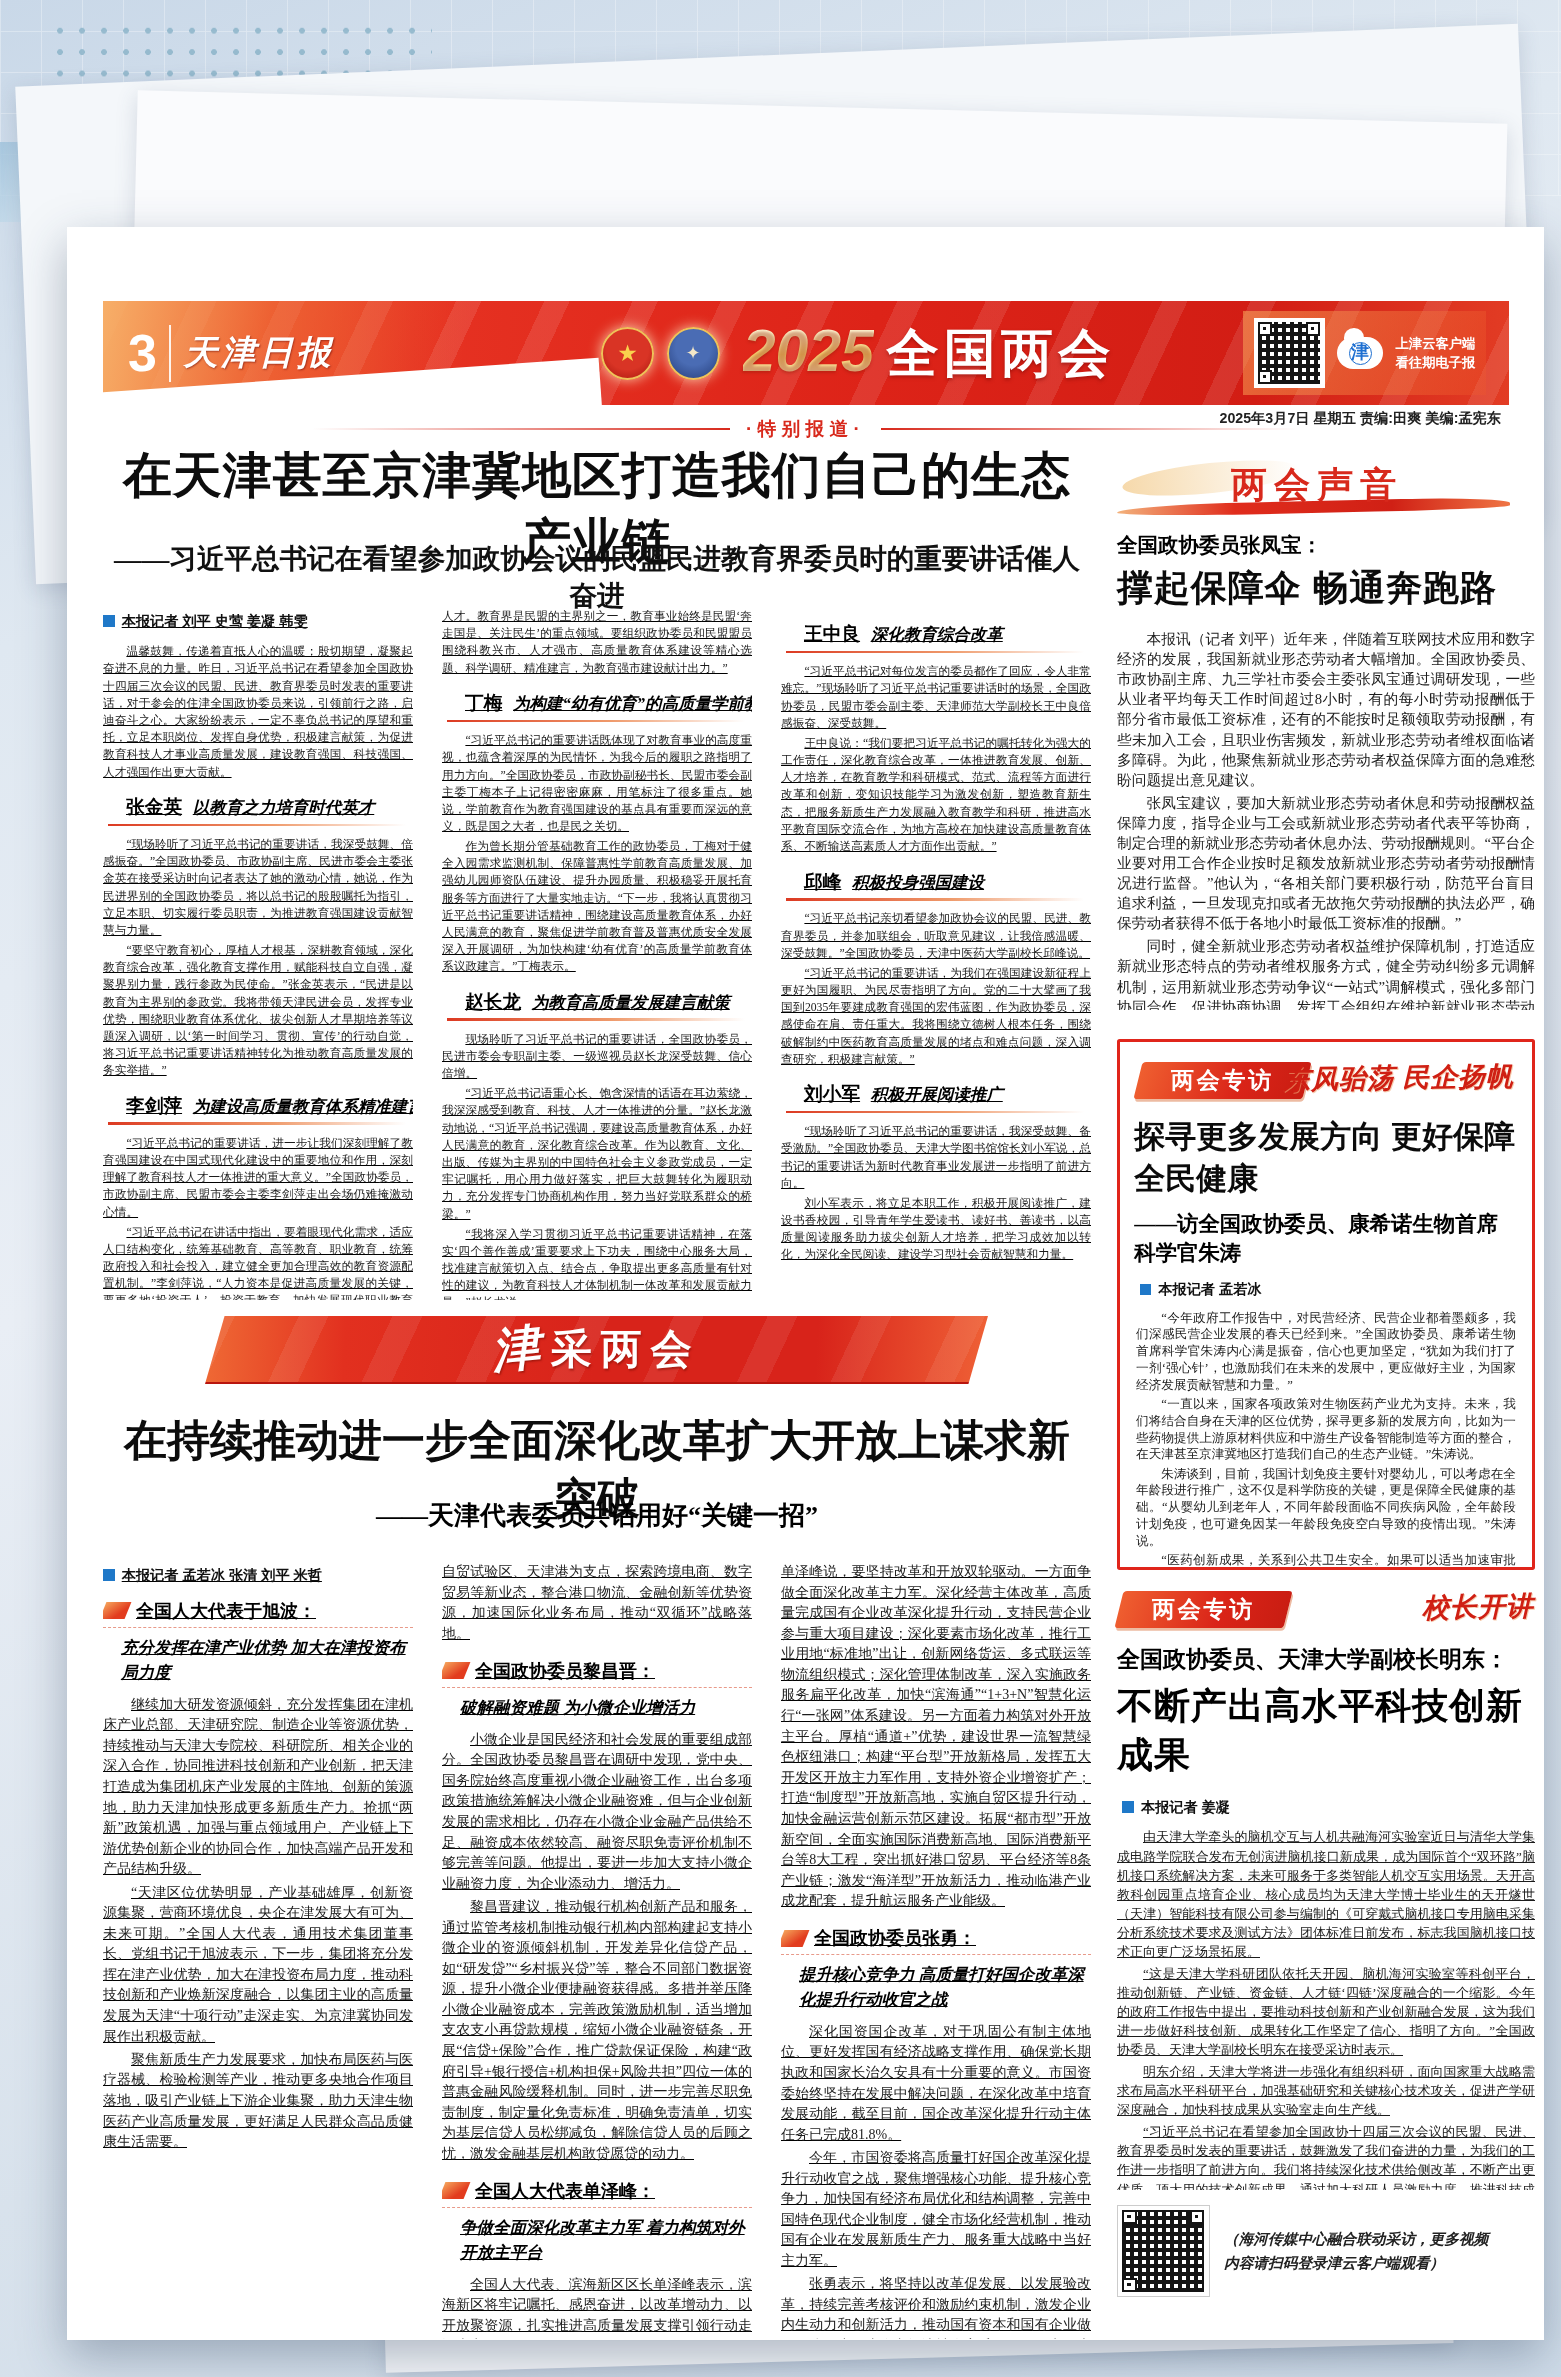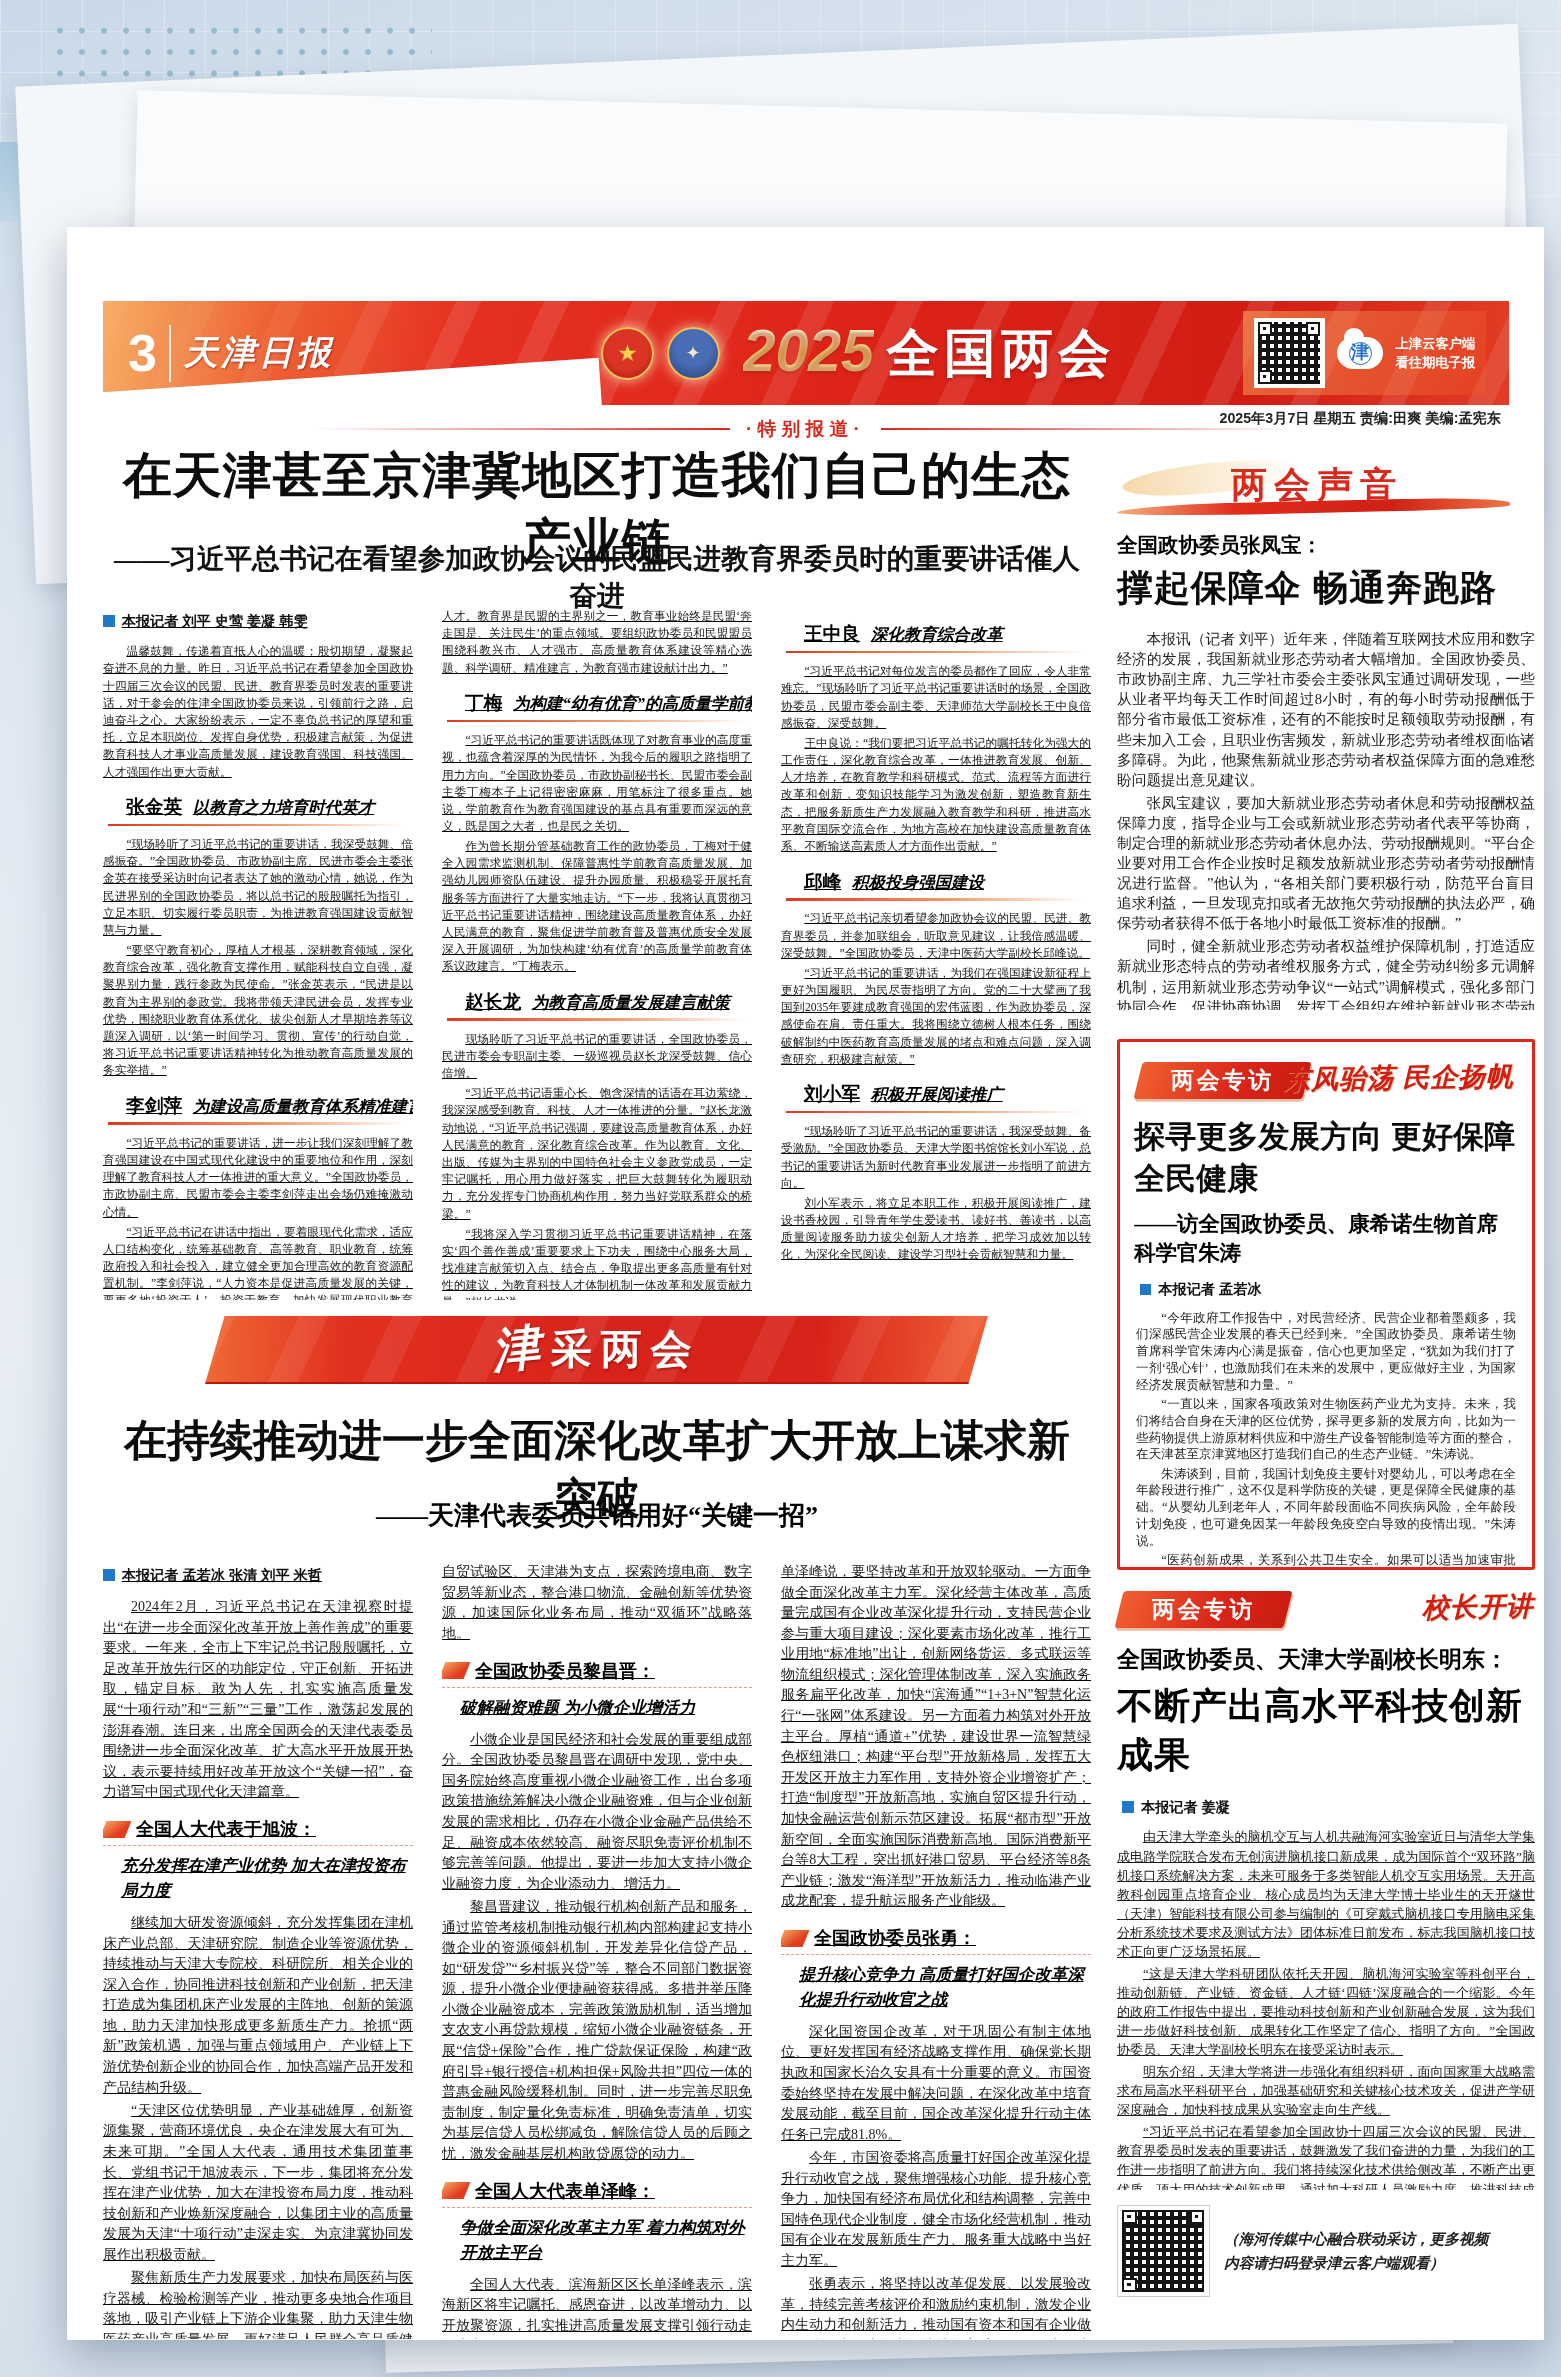--- a/index.html
+++ b/index.html
@@ -269,21 +269,20 @@
     <span class="jc-rest">采两会</span>
   </div>
   <div class="mid-headline">在持续推动进一步全面深化改革扩大开放上谋求新突破</div>
   <div class="mid-sub">——天津代表委员共话用好“关键一招”</div>
   <div class="cols mid-cols">
     <div class="col">
         <div class="byline">
           <span class="bsq"></span>
           <span>本报记者 孟若冰 张清 刘平 米哲</span>
         </div>
-        <p class="para">2024年2月，习近平总书记在天津视察时提出“在进一步全面深化改革开放上善作善成”的重要要求。一年来，全市上下牢记总书记殷殷嘱托，立足改革开放先行区的功能定位，守正创新、开拓进取，锚定目标、敢为人先，扎实实施高质量发展“十项行动”和“三新”“三量”工作，激荡起发展的澎湃春潮。连日来，出席全国两会的天津代表委员围绕进一步全面深化改革、扩大高水平开放展开热议，表示要持续用好改革开放这个“关键一招”，奋力谱写中国式现代化天津篇章。</p>
         <div class="flaghead">
           <div class="flag-row">
             <span class="flag-ic"></span>
             <span class="flag-kicker">全国人大代表于旭波：</span>
           </div>
           <div class="flag-title">充分发挥在津产业优势  加大在津投资布局力度</div>
         </div>
         <p class="para">继续加大研发资源倾斜，充分发挥集团在津机床产业总部、天津研究院、制造企业等资源优势，持续推动与天津大专院校、科研院所、相关企业的深入合作，协同推进科技创新和产业创新，把天津打造成为集团机床产业发展的主阵地、创新的策源地，助力天津加快形成更多新质生产力。抢抓“两新”政策机遇，加强与重点领域用户、产业链上下游优势创新企业的协同合作，加快高端产品开发和产品结构升级。</p>
         <p class="para">“天津区位优势明显，产业基础雄厚，创新资源集聚，营商环境优良，央企在津发展大有可为、未来可期。”全国人大代表，通用技术集团董事长、党组书记于旭波表示，下一步，集团将充分发挥在津产业优势，加大在津投资布局力度，推动科技创新和产业焕新深度融合，以集团主业的高质量发展为天津“十项行动”走深走实、为京津冀协同发展作出积极贡献。</p>
         <p class="para">聚焦新质生产力发展要求，加快布局医药与医疗器械、检验检测等产业，推动更多央地合作项目落地，吸引产业链上下游企业集聚，助力天津生物医药产业高质量发展，更好满足人民群众高品质健康生活需要。</p>

